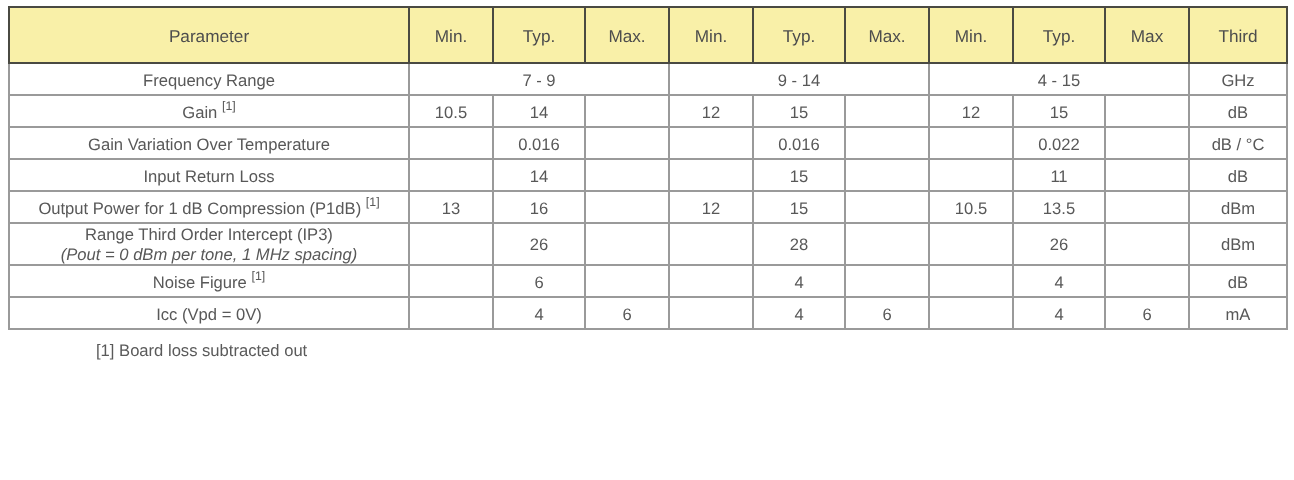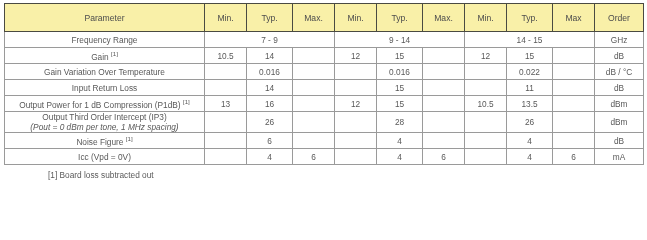--- a/index.html
+++ b/index.html
@@ -95,30 +95,30 @@
         <th>Max.</th>
 
         <th class="grp-start">Min.</th>
         <th>Typ.</th>
         <th>Max.</th>
 
         <th class="grp-start">Min.</th>
         <th>Typ.</th>
         <th>Max</th>
 
-        <th>Order</th>
+        <th>Third</th>
       </tr>
     </thead>
 
     <tbody id="tbody">
         <tr>
           <td class="param">Frequency Range</td>
           <td colspan="3">7 - 9</td>
           <td colspan="3" class="grp-start">9 - 14</td>
-          <td colspan="3" class="grp-start">14 - 15</td>
+          <td colspan="3" class="grp-start">4 - 15</td>
           <td class="units">GHz</td>
         </tr>
         <tr>
           <td class="param"><span>Gain</span> <span class="sub">[1]</span></td>
           <td>10.5</td>
           <td>14</td>
           <td></td>
           <td class="grp-start">12</td>
           <td>15</td>
           <td></td>
@@ -160,21 +160,21 @@
           <td></td>
           <td class="grp-start">12</td>
           <td>15</td>
           <td></td>
           <td class="grp-start">10.5</td>
           <td>13.5</td>
           <td></td>
           <td class="units">dBm</td>
         </tr>
         <tr>
-          <td class="param tall"><span>Output Third Order Intercept (IP3)</span><span class="l2">(Pout = 0 dBm per tone, 1 MHz spacing)</span></td>
+          <td class="param tall"><span>Range Third Order Intercept (IP3)</span><span class="l2">(Pout = 0 dBm per tone, 1 MHz spacing)</span></td>
           <td class=" tall"></td>
           <td class=" tall">26</td>
           <td class=" tall"></td>
           <td class="grp-start tall"></td>
           <td class=" tall">28</td>
           <td class=" tall"></td>
           <td class="grp-start tall"></td>
           <td class=" tall">26</td>
           <td class=" tall"></td>
           <td class="units tall">dBm</td>

